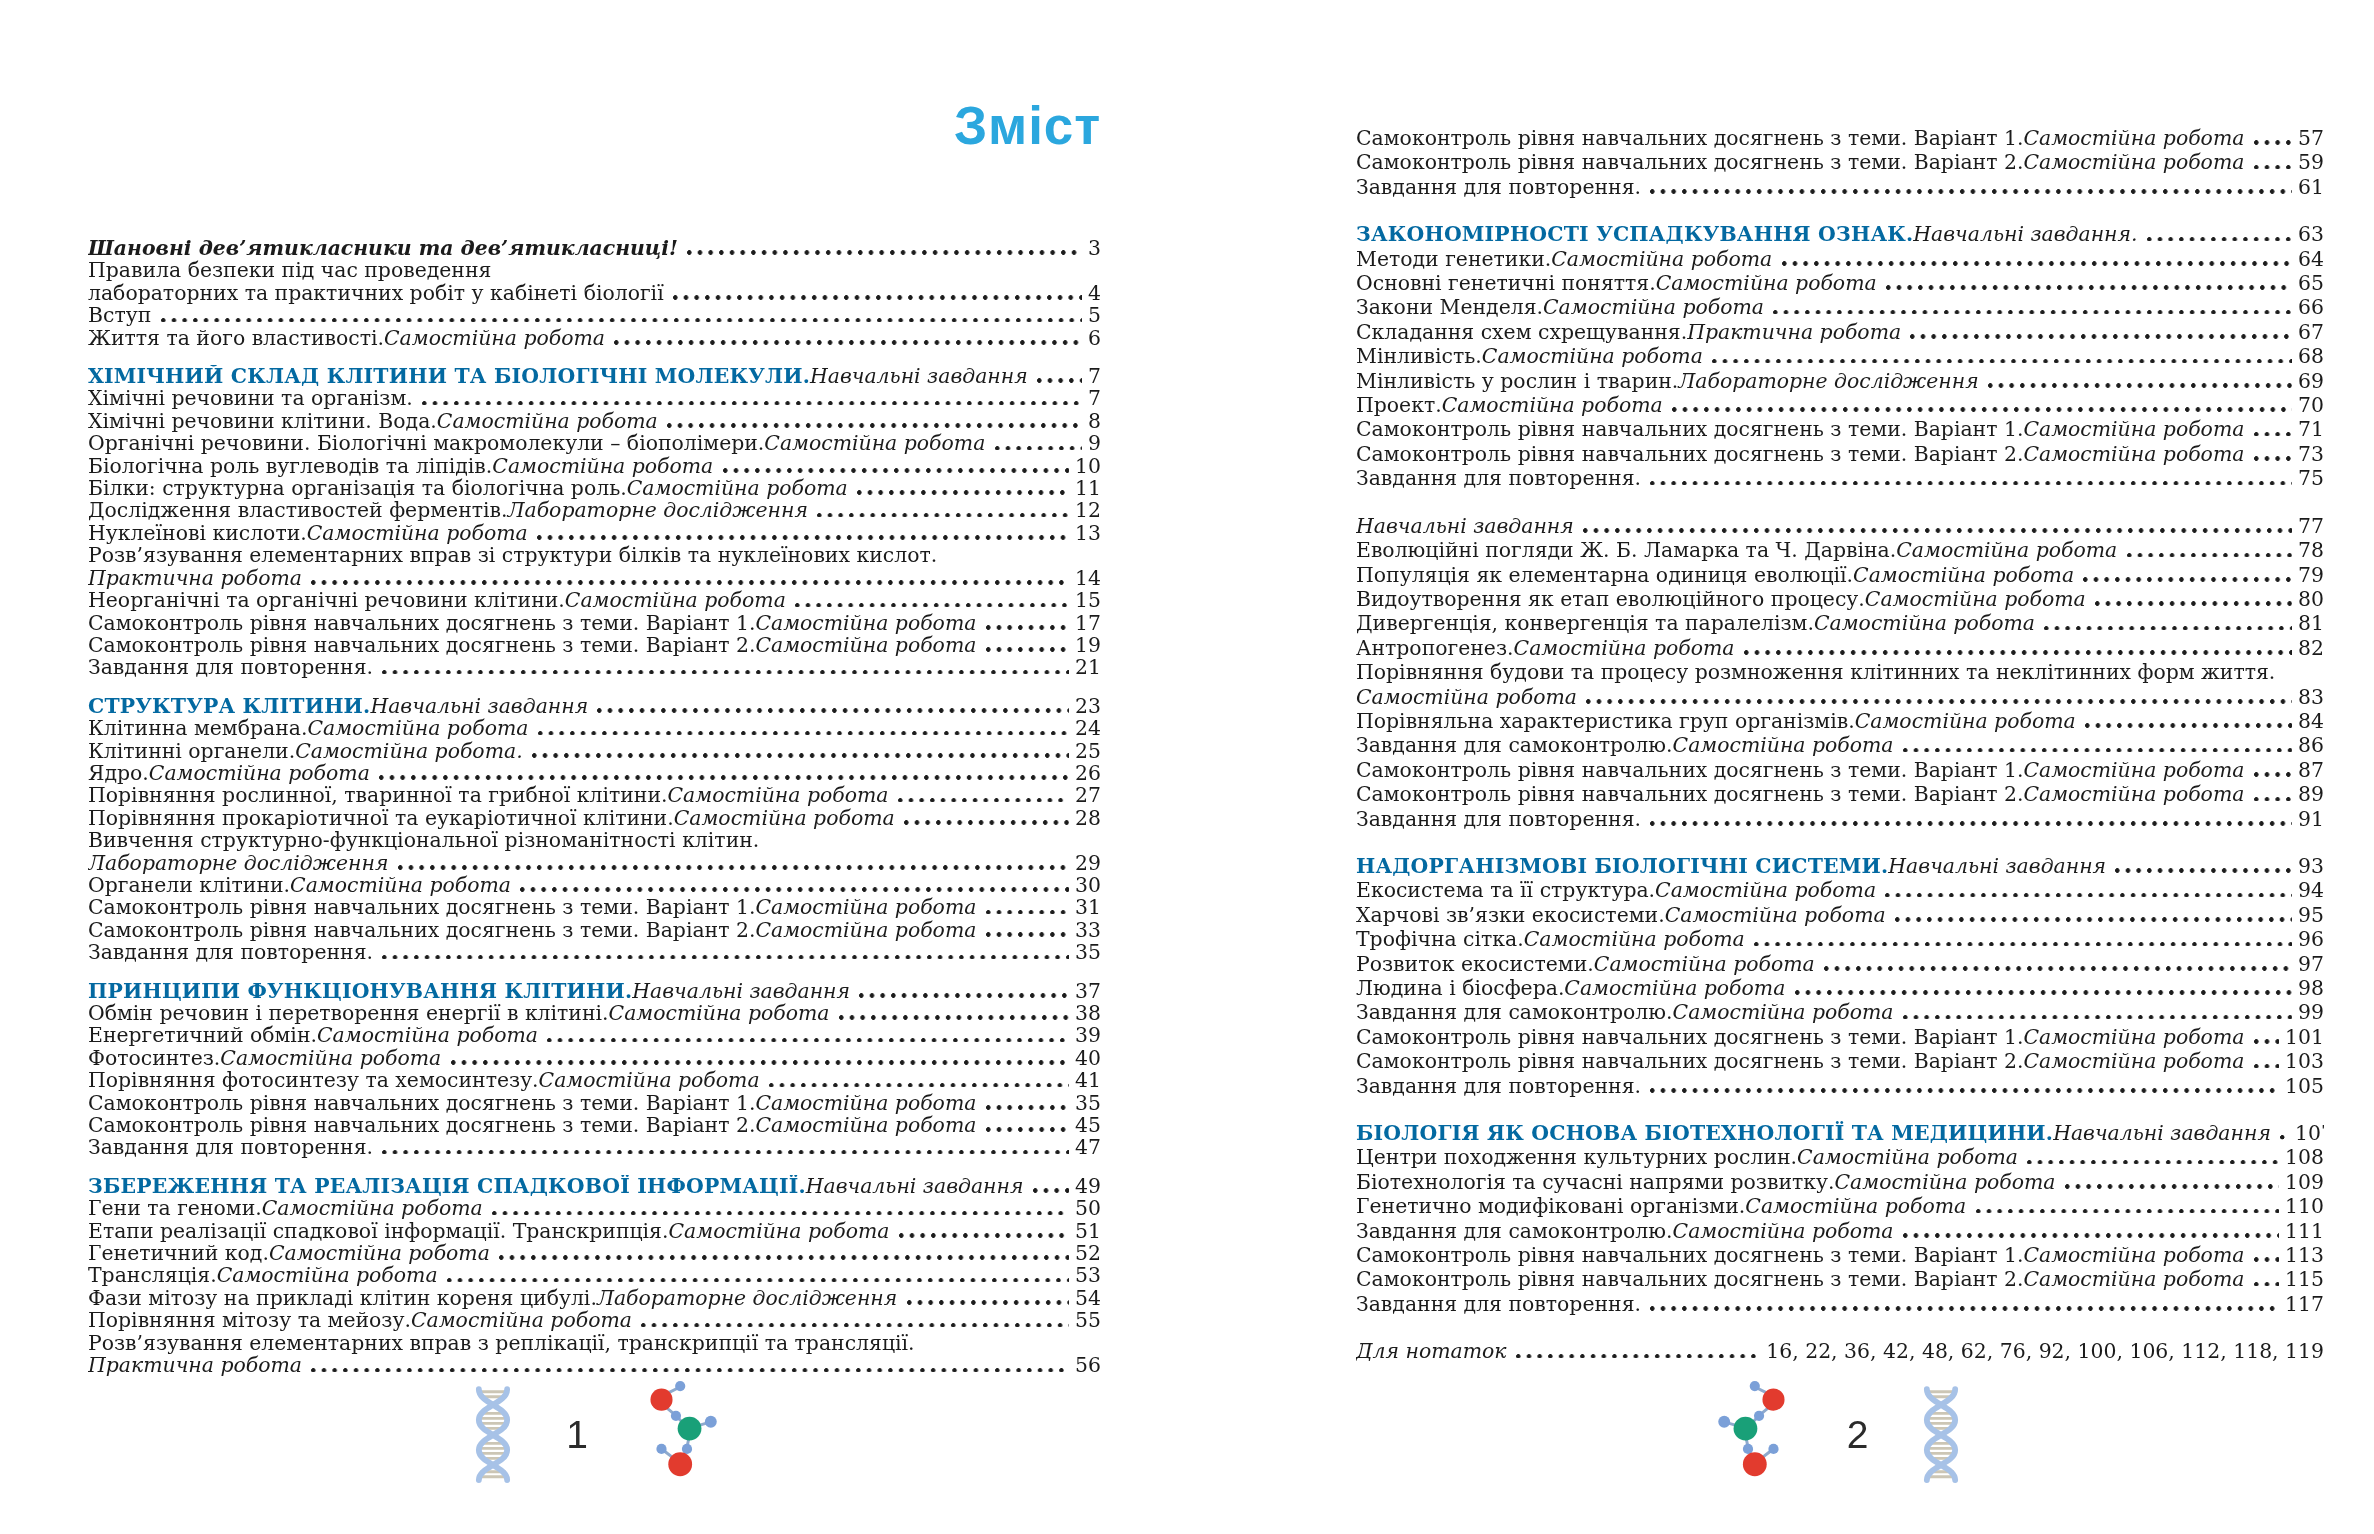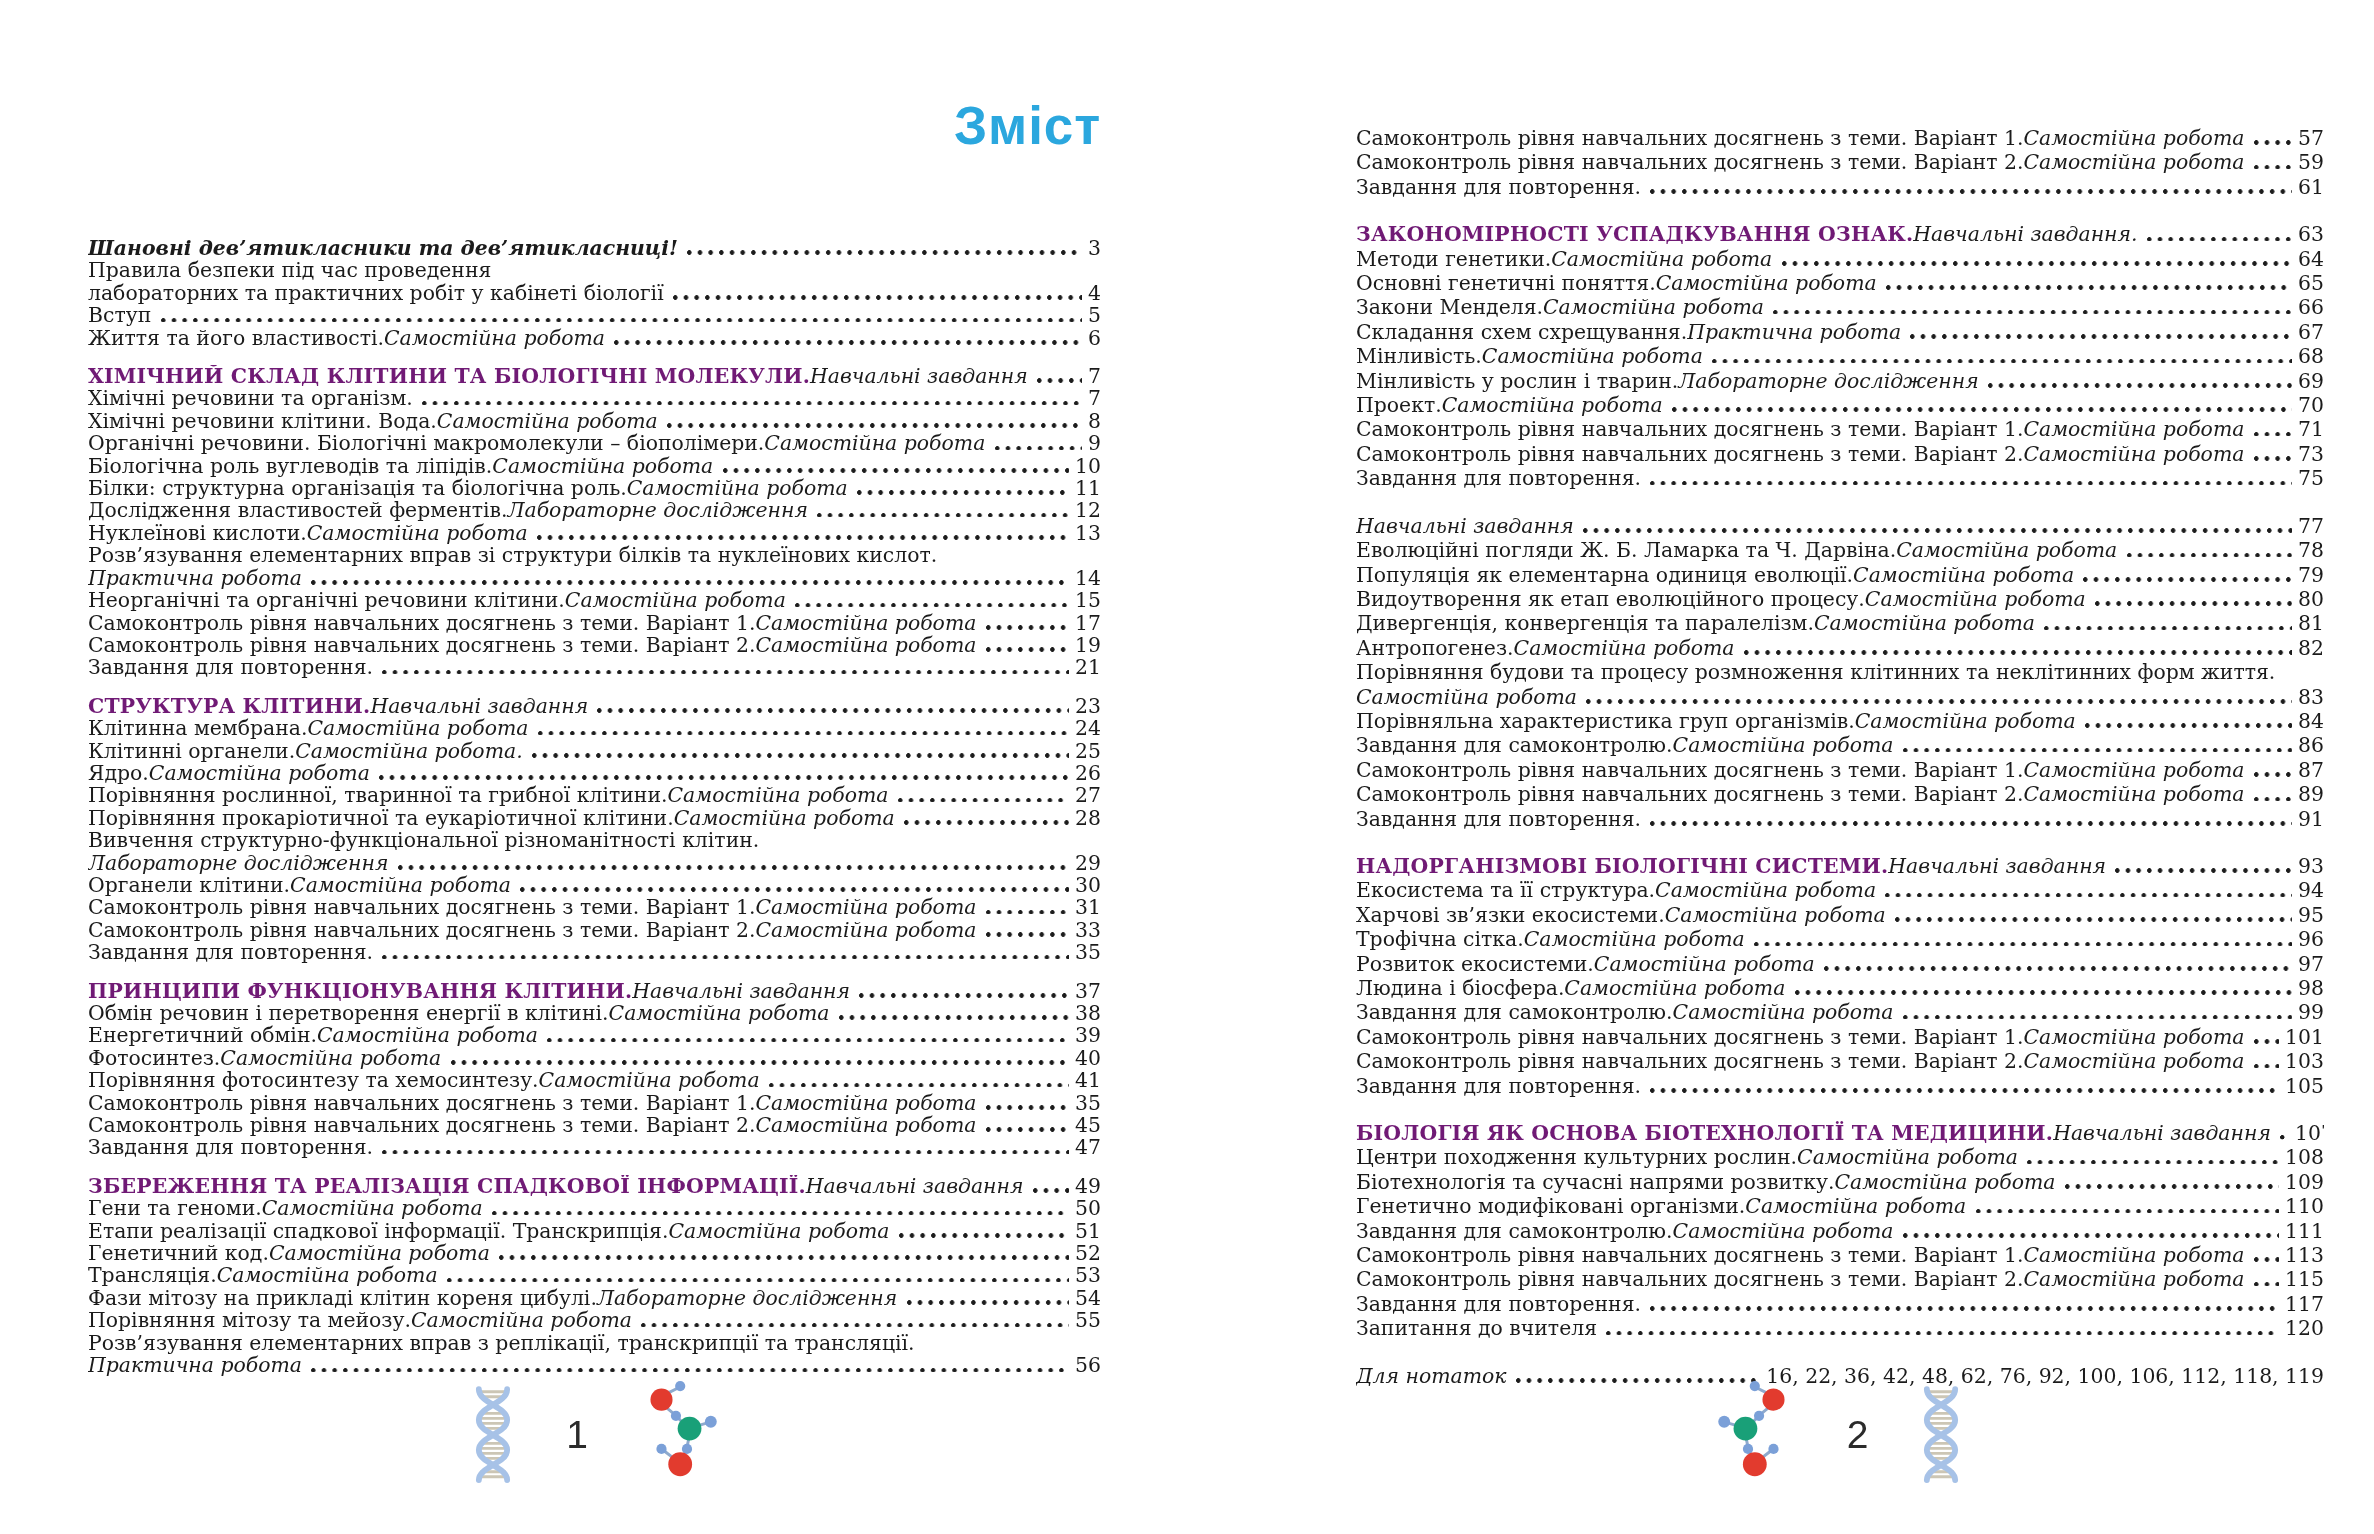--- a/index.html
+++ b/index.html
@@ -30,21 +30,21 @@
     align-items:baseline;
     white-space:nowrap;
     overflow:hidden;
     font-size:20.4px;
     line-height:22.4px;
   }
   .col.right .row{line-height:24.4px;}
   .section{margin-top:16px;}
   .col.right .section{margin-top:23px;}
   .section:first-child{margin-top:0;}
-  .h{font-weight:bold;color:#701a75;letter-spacing:0.2px;flex:0 0 auto;}
+  .h{font-weight:bold;color:#0369a1;letter-spacing:0.2px;flex:0 0 auto;}
   .r{flex:0 0 auto;}
   .i{font-style:italic;flex:0 0 auto;}
   .b{font-weight:600;margin-top:12px;}
   .dots{
     flex:1 1 auto;
     min-width:9.3px;
     height:4.6px;
     margin:0 5.6px 0 9.3px;
     background-image:radial-gradient(circle at 2.3px 2.3px,#1c1c1c 1.9px,transparent 2.5px);
     background-size:10.7px 4.6px;
@@ -620,25 +620,20 @@
           <div class="row">
             <span class="r">Самоконтроль рівня навчальних досягнень з теми. Варіант 2. </span>
             <span class="i">Самостійна робота</span>
             <span class="dots"></span>
             <span class="p">115</span>
           </div>
           <div class="row">
             <span class="r">Завдання для повторення.</span>
             <span class="dots"></span>
             <span class="p">117</span>
-          </div>
-          <div class="row">
-            <span class="r">Запитання до вчителя </span>
-            <span class="dots"></span>
-            <span class="p">120</span>
           </div>
         </div>
         <div class="section">
           <div class="row">
             <span class="i">Для нотаток</span>
             <span class="dots"></span>
             <span class="p">16, 22, 36, 42, 48, 62, 76, 92, 100, 106, 112, 118, 119</span>
           </div>
         </div>
       </div>

